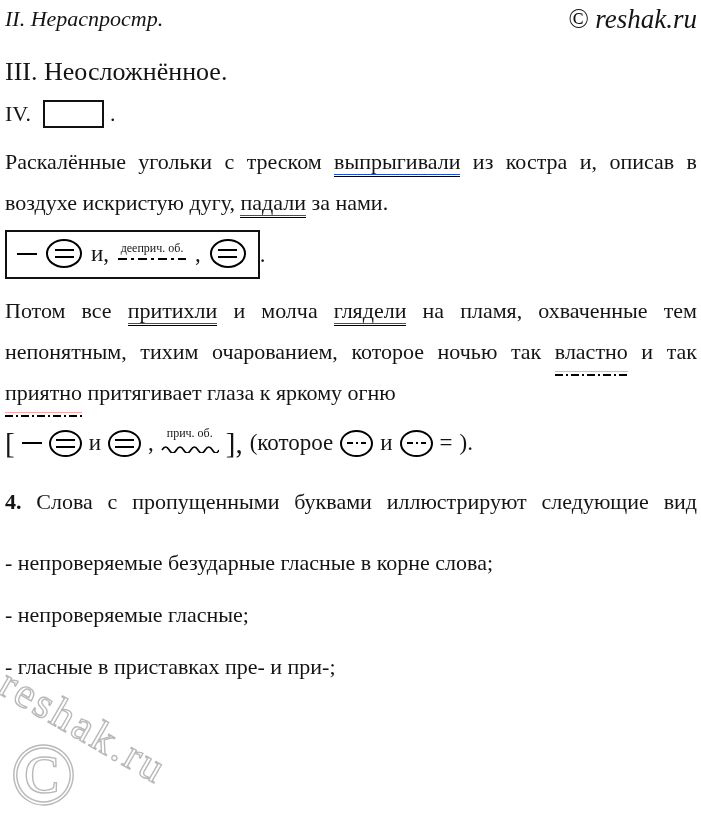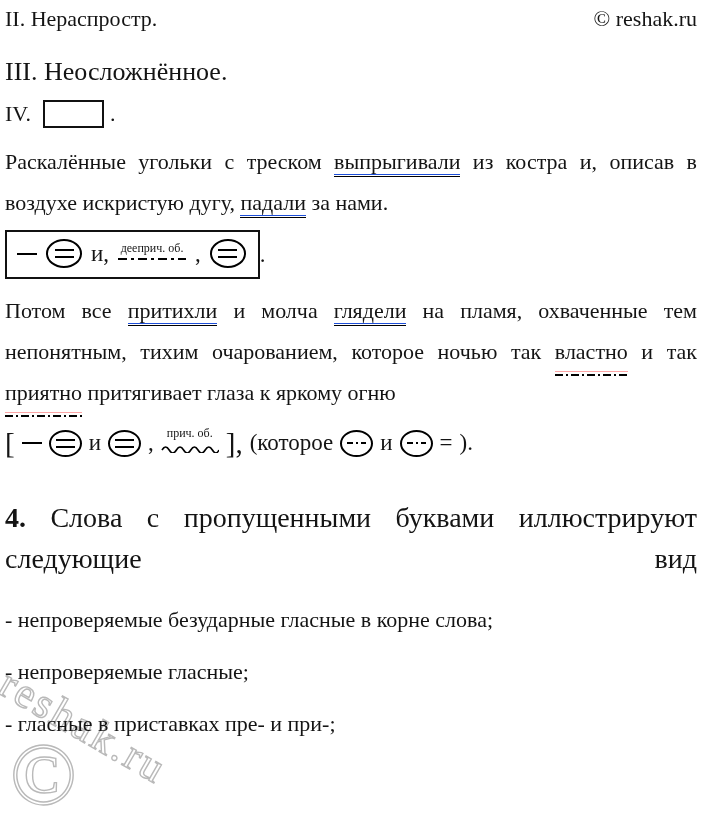--- a/index.html
+++ b/index.html
@@ -9,22 +9,22 @@
     background:#ffffff;
     overflow:hidden;
     font-family:"Liberation Serif","DejaVu Serif",serif;
     color:#141414;
     box-sizing:border-box;
     padding:6px 4px 0 5px;
   }
   .content{position:relative;z-index:1;}
   .wm{position:absolute;left:-4px;top:658px;z-index:0;pointer-events:none;}
 
-  .hdr{display:flex;justify-content:space-between;align-items:flex-end;font-size:22px;line-height:26px;}
-  .hdr-right{font-size:22px;}
+  .hdr{display:flex;justify-content:space-between;align-items:flex-end;font-size:22px;line-height:26px;font-style:italic;}
+  .hdr-right{font-size:27px;}
 
   .roman-line{margin-top:27px;font-size:26px;line-height:26px;}
   .iv-row{margin-top:13px;font-size:22px;line-height:32px;display:flex;align-items:center;text-align:center;}
   .iv-box{display:inline-block;width:57px;height:24px;border:2px solid #111;margin:0 6px 0 12px;}
 
   .para{margin-top:11px;font-size:22px;}
   .pline{line-height:41px;text-align:justify;text-align-last:justify;white-space:nowrap;}
   .pline.lastline{text-align-last:left;}
   .pline span{white-space:pre-wrap;}
 
@@ -47,21 +47,21 @@
     background:repeating-linear-gradient(to right,#000 0 6px,transparent 6px 9px,#000 9px 11px,transparent 11px 14px);}
   .mod{display:flex;flex-direction:column;align-items:center;gap:4px;transform:translateY(-3px);}
   .mod-label{font-size:12px;line-height:1;white-space:nowrap;}
   .ddline{width:68px;height:2px;
     background:repeating-linear-gradient(to right,#000 0 9px,transparent 9px 13px,#000 13px 16px,transparent 16px 20px);}
   .schema2{gap:7px;margin-top:2px;min-height:56px;}
   .brk{font-size:29px;font-weight:400;}
   .tok{font-size:23px;}
   .wavy-svg{display:block;}
 
-  .h4-block{margin-top:26px;font-size:28px;}
+  .h4-block{margin-top:10px;font-size:22px;}
   .bold{font-weight:bold;}
 
   .olist{margin-top:4px;font-size:22px;}
   .li{line-height:22px;margin-top:30px;}
 </style>
 </head>
 <body>
 
 <div class="page">
 

